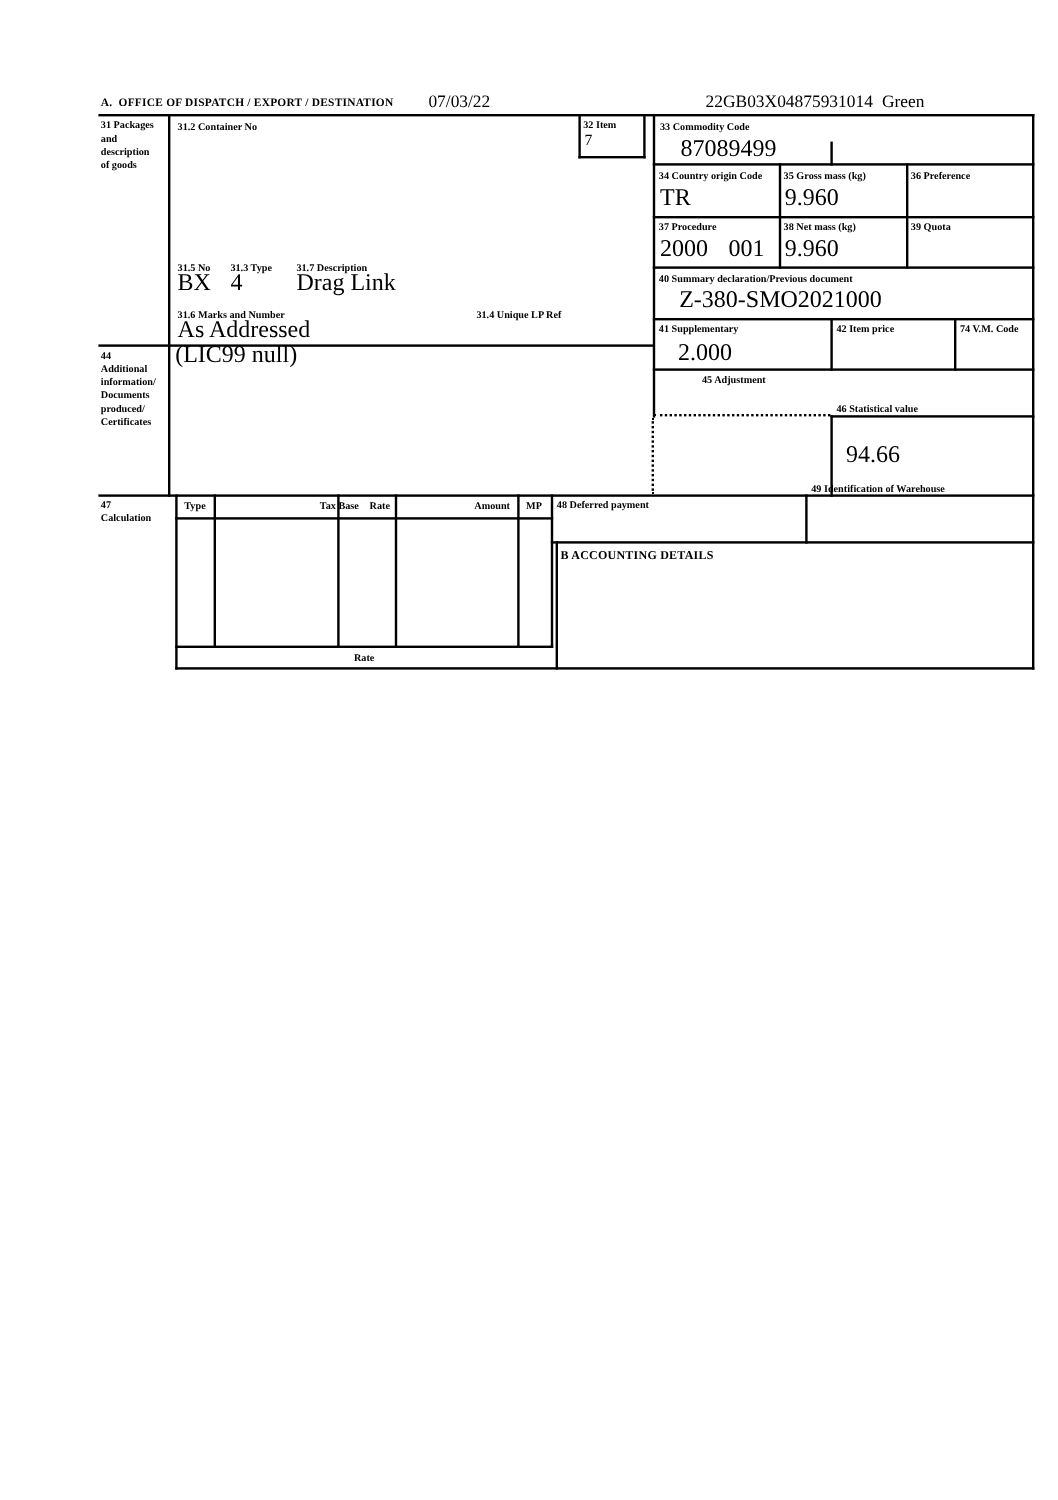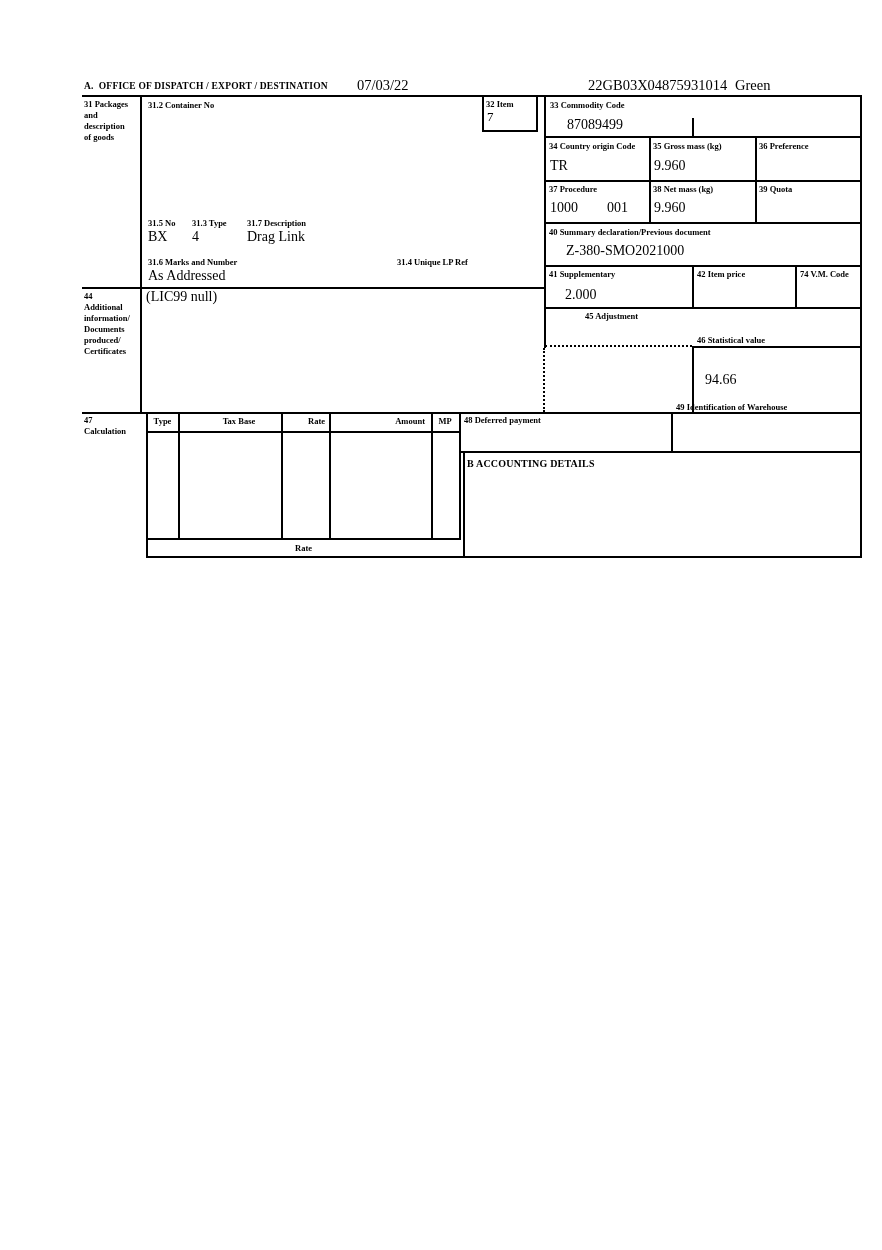--- a/index.html
+++ b/index.html
@@ -5,21 +5,21 @@
   html,body { margin:0; padding:0; background:#fff; }
   .page {
     position:relative; width:882px; height:1250px; background:#ffffff;
     font-family:"Liberation Serif","DejaVu Serif",serif; color:#000;
     overflow:hidden;
   }
   .ln { position:absolute; background:#000; }
   .dot-v { position:absolute; width:0; border-left:2px dotted #000; background:none; }
   .dot-h { position:absolute; height:0; border-top:2px dotted #000; background:none; }
   .lbl { position:absolute; font-weight:bold; font-size:8.5px; line-height:11px; white-space:pre-line; }
-  .val { position:absolute; font-size:14px; line-height:15px; white-space:pre; }
+  .val { position:absolute; font-size:20px; line-height:15px; white-space:pre; }
   .title { font-size:9.5px; letter-spacing:0.2px; white-space:pre; }
   .hdrval { font-size:14.5px; }
   .colhead { position:absolute; font-weight:bold; font-size:8.5px; line-height:11px; }
   .ctr { text-align:center; }
   .rgt { text-align:right; }
   .b-acct { font-size:10px; letter-spacing:0.2px; }
   .box32 { position:absolute; border-left:2px solid #000; border-right:2px solid #000; border-bottom:2px solid #000; }
 </style>
 </head>
 <body>
@@ -100,42 +100,42 @@
   <div class="lbl" style="left:550px; top:100px;">33 Commodity Code</div>
   <div class="val" style="left:567px; top:117px;">87089499</div>
 
   <div class="lbl" style="left:549px; top:141px;">34 Country origin Code</div>
   <div class="val" style="left:550px; top:158px;">TR</div>
   <div class="lbl" style="left:653px; top:141px;">35 Gross mass (kg)</div>
   <div class="val" style="left:654px; top:158px;">9.960</div>
   <div class="lbl" style="left:759px; top:141px;">36 Preference</div>
 
   <div class="lbl" style="left:549px; top:184px;">37 Procedure</div>
-  <div class="val" style="left:550px; top:200px;">1000</div>
+  <div class="val" style="left:550px; top:200px;">2000</div>
   <div class="val" style="left:607px; top:200px;">001</div>
   <div class="lbl" style="left:653px; top:184px;">38 Net mass (kg)</div>
   <div class="val" style="left:654px; top:200px;">9.960</div>
   <div class="lbl" style="left:759px; top:184px;">39 Quota</div>
 
   <div class="lbl" style="left:549px; top:227px;">40 Summary declaration/Previous document</div>
   <div class="val" style="left:566px; top:243px;">Z-380-SMO2021000</div>
 
   <div class="lbl" style="left:549px; top:269px;">41 Supplementary</div>
   <div class="val" style="left:565px; top:287px;">2.000</div>
   <div class="lbl" style="left:697px; top:269px;">42 Item price</div>
   <div class="lbl" style="left:800px; top:269px;">74 V.M. Code</div>
 
   <div class="val" style="left:146px; top:289px;">(LIC99 null)</div>
 
   <div class="lbl" style="left:549px; top:311px;margin-left:36px;">45 Adjustment</div>
   <div class="lbl" style="left:697px; top:335px;">46 Statistical value</div>
   <div class="val" style="left:705px; top:372px;">94.66</div>
 
   <div class="colhead ctr" style="left:146px; top:416px; width:33px;">Type</div>
-  <div class="colhead ctr" style="left:179px; top:416px; width:120px;">Tax Base</div>
+  <div class="colhead ctr" style="left:179px; top:416px; width:120px;text-align:right;">Tax Base</div>
   <div class="colhead rgt" style="left:281px; top:416px; width:44px;">Rate</div>
   <div class="colhead rgt" style="left:329px; top:416px; width:96px;">Amount</div>
   <div class="colhead ctr" style="left:431px; top:416px; width:28px;">MP</div>
   <div class="colhead ctr" style="left:146px; top:543px; width:315px;">Rate</div>
 
   <div class="lbl" style="left:464px; top:415px;">48 Deferred payment</div>
   <div class="lbl" style="left:676px; top:402px;">49 Identification of Warehouse</div>
   <div class="lbl b-acct" style="left:467px; top:458px;">B ACCOUNTING DETAILS</div>
 
 </div>

